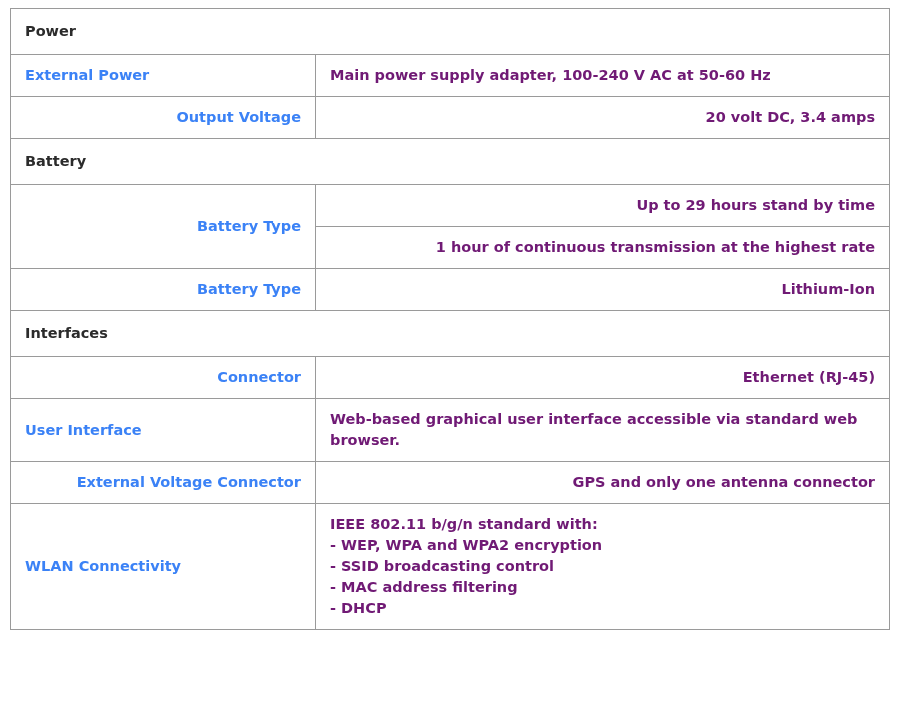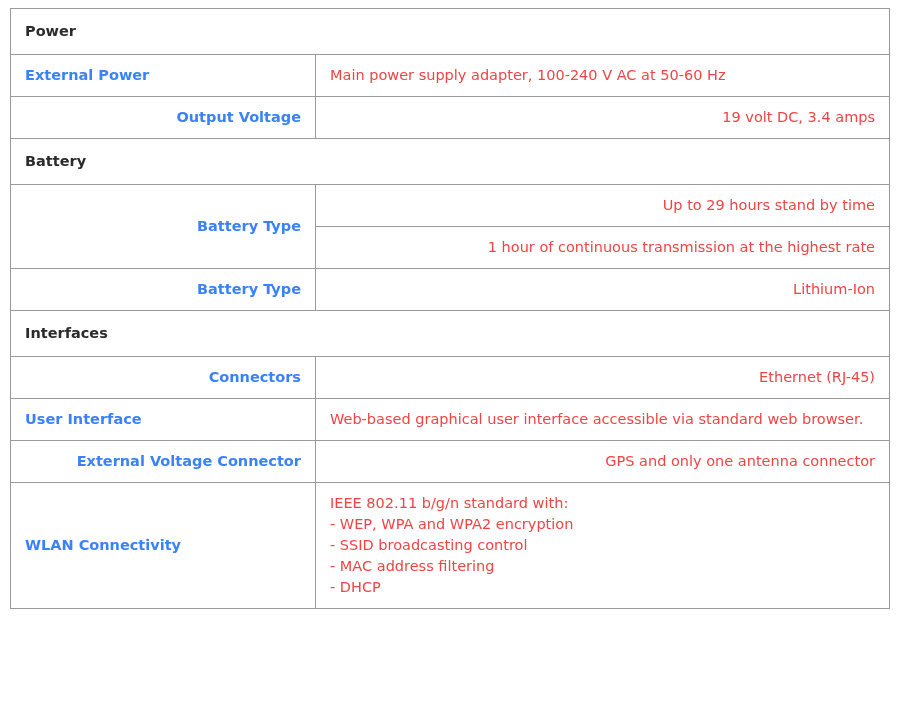--- a/index.html
+++ b/index.html
@@ -33,22 +33,22 @@
     color: #2b2b2b;
     padding-top: 12px;
     padding-bottom: 12px;
   }
   td.label {
     font-weight: bold;
     width: 305px;
     color: #3b82f6;
   }
   td.value {
-    font-weight: normal;
-    color: #ef4444;
+    font-weight: bold;
+    color: #701a75;
   }
   .multiline {
     white-space: pre-line;
   }
   .nowrap-cell {
     padding-top: 13px;
     padding-bottom: 13px;
     text-align: right;
   }
 </style>
@@ -65,21 +65,21 @@
       <td class="section" colspan="2">Power</td>
     </tr>
 
     <tr>
       <td class="label">External Power</td>
       <td class="value">Main power supply adapter, 100-240 V AC at 50-60 Hz</td>
     </tr>
 
     <tr>
       <td class="label nowrap-cell">Output Voltage</td>
-      <td class="value nowrap-cell">19 volt DC, 3.4 amps</td>
+      <td class="value nowrap-cell">20 volt DC, 3.4 amps</td>
     </tr>
 
     <tr>
       <td class="section" colspan="2">Battery</td>
     </tr>
 
     <tr>
       <td class="label nowrap-cell" rowspan="2">Battery Type</td>
       <td class="value nowrap-cell">Up to 29 hours stand by time</td>
     </tr>
@@ -90,21 +90,21 @@
     <tr>
       <td class="label nowrap-cell">Battery Type</td>
       <td class="value nowrap-cell">Lithium-Ion</td>
     </tr>
 
     <tr>
       <td class="section" colspan="2">Interfaces</td>
     </tr>
 
     <tr>
-      <td class="label nowrap-cell">Connectors</td>
+      <td class="label nowrap-cell">Connector</td>
       <td class="value nowrap-cell">Ethernet (RJ-45)</td>
     </tr>
 
     <tr>
       <td class="label">User Interface</td>
       <td class="value">Web-based graphical user interface accessible via standard web browser.</td>
     </tr>
 
     <tr>
       <td class="label nowrap-cell">External Voltage Connector</td>

